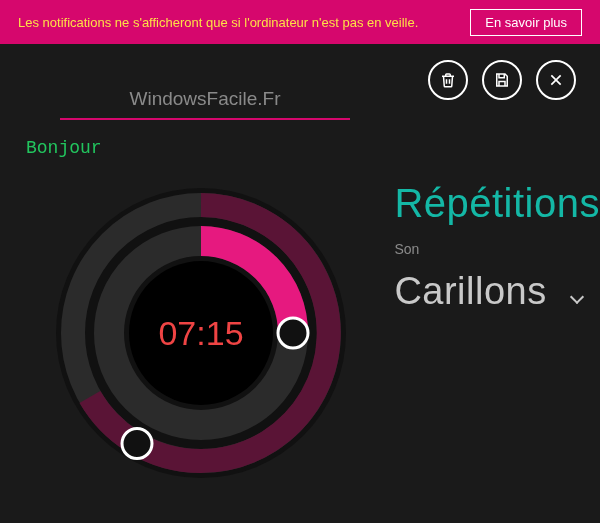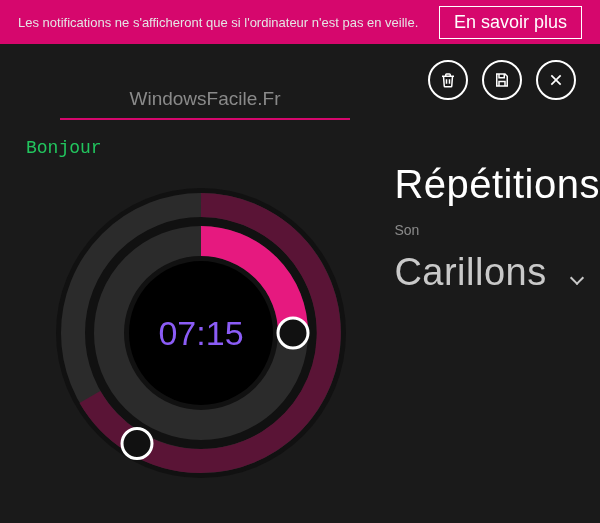--- a/index.html
+++ b/index.html
@@ -14,29 +14,29 @@
   }
   .banner {
     background: #d6076d;
     height: 44px;
     display: flex;
     align-items: center;
     padding: 0 18px;
     justify-content: space-between;
   }
   .banner-text {
-    color: #e5e5e5;
+    color: #fde047;
     font-size: 13px;
     font-weight: 300;
   }
   .banner-btn {
     border: 1.5px solid #fff;
     color: #fff;
     padding: 5px 14px;
-    font-size: 18px;
+    font-size: 13px;
     cursor: pointer;
   }
   .toolbar {
     position: absolute;
     top: 60px;
     right: 24px;
     display: flex;
     gap: 14px;
   }
   .circ-btn {
@@ -86,21 +86,21 @@
     width: 330px;
     height: 330px;
     margin-top: 10px;
     margin-left: 12px;
   }
   .clock-wrap svg { display: block; }
   .time-lbl {
     position: absolute;
     top: 50%; left: 50%;
     transform: translate(-50%, -50%);
-    color: #8b5cf6;
+    color: #ef4444;
     font-size: 34px;
     font-weight: 200;
   }
   .right {
     flex: 1;
     padding-top: 74px;
     padding-left: 8px;
   }
   .section-head {
     color: #8a8a8a;
@@ -109,21 +109,21 @@
     margin-bottom: 10px;
   }
   .opt {
     font-size: 40px;
     font-weight: 200;
     line-height: 1.3;
     cursor: pointer;
     letter-spacing: 0.5px;
   }
   .opt.inactive { color: #c9c9c9; }
-  .opt.active { color: #ffffff; }
+  .opt.active { color: #14b8a6; margin-top: 19px; }
   .sound-row {
     display: flex;
     align-items: center;
     gap: 23px;
     margin-top: 4px;
   }
   .sound-row .opt { font-size: 38px; }
   .chev {
     display: inline-block;
     transform: rotate(45deg);

